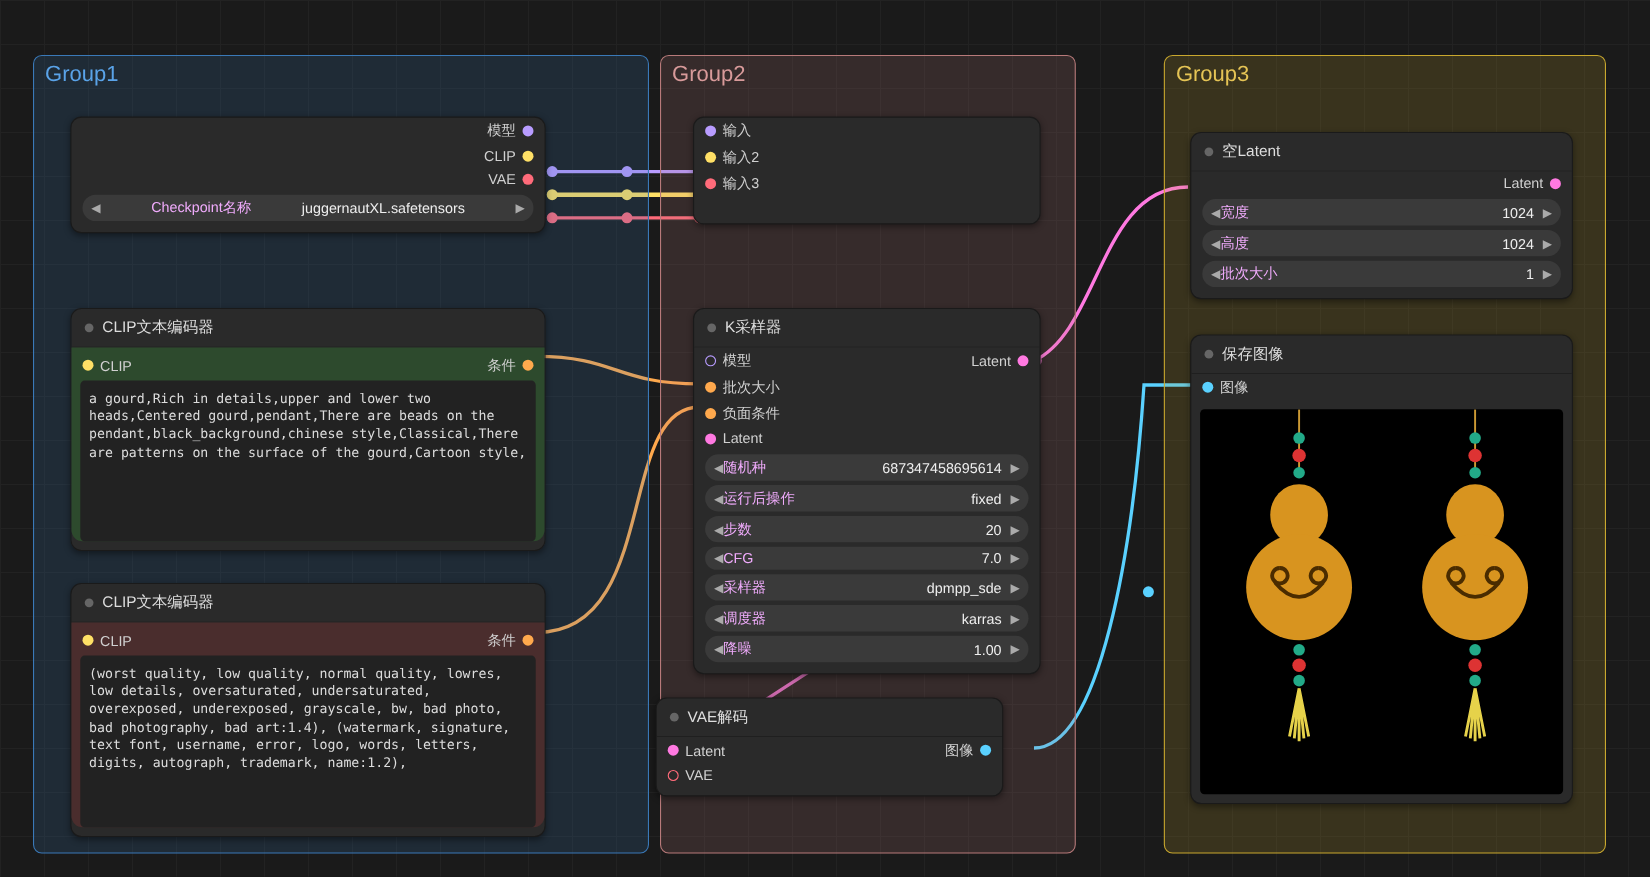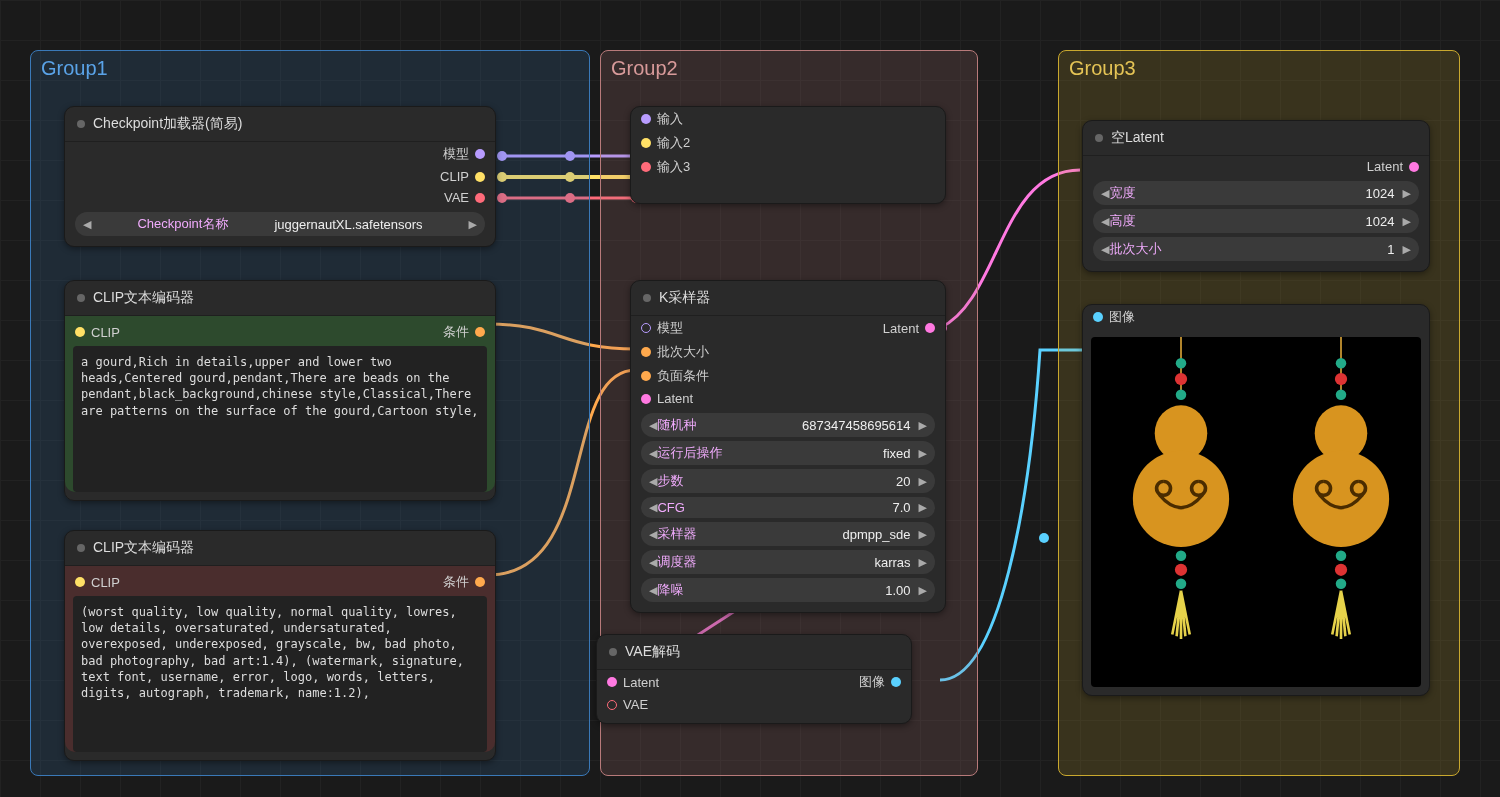--- a/index.html
+++ b/index.html
@@ -71,24 +71,20 @@
     <div class="group-title" style="color:#5aa3e8">Group1</div>
   </div>
   <div class="group" style="left:600px;top:50px;width:376px;height:724px;border-color:#b87a7a;background:rgba(184,122,122,0.18)">
     <div class="group-title" style="color:#d89a9a">Group2</div>
   </div>
   <div class="group" style="left:1058px;top:50px;width:400px;height:724px;border-color:#c9a82e;background:rgba(201,168,46,0.18)">
     <div class="group-title" style="color:#e5c455">Group3</div>
   </div>
 
   <div class="node" style="left:64px;top:106px;width:430px">
-    <div class="node-header">
-      <span class="node-dot"></span>
-      <span class="node-title">Checkpoint加载器(简易)</span>
-    </div>
     <div class="port-row">
         <span></span>
         <span class="port-right">
           <span>模型</span>
           <span class="port-dot filled" style="background:#b89cff"></span>
         </span>
       </div>
     <div class="port-row">
         <span></span>
         <span class="port-right">
@@ -317,20 +313,24 @@
           <span class="widget-label">批次大小</span>
           <span style="flex:1"></span>
           <span class="widget-val">1</span>
           <span class="tri" style="margin-left:8px">▶</span>
         </div>
       </div>
     <div style="height:6px"></div>
   </div>
 
   <div class="node" style="left:1082px;top:304px;width:346px">
+    <div class="node-header">
+      <span class="node-dot"></span>
+      <span class="node-title">保存图像</span>
+    </div>
     <div class="port-row">
         <span class="port-left">
           <span class="port-dot filled" style="background:#5ad1ff"></span>
           <span>图像</span>
         </span>
       </div>
     <div class="image-well">
       <svg viewBox="0 0 160 350" class="gourd" style="left:20px">
         <line x1="80" y1="0" x2="80" y2="70" stroke="#c93" stroke-width="2"></line>
         <circle cx="80" cy="30" r="6" fill="#2a8"></circle>

